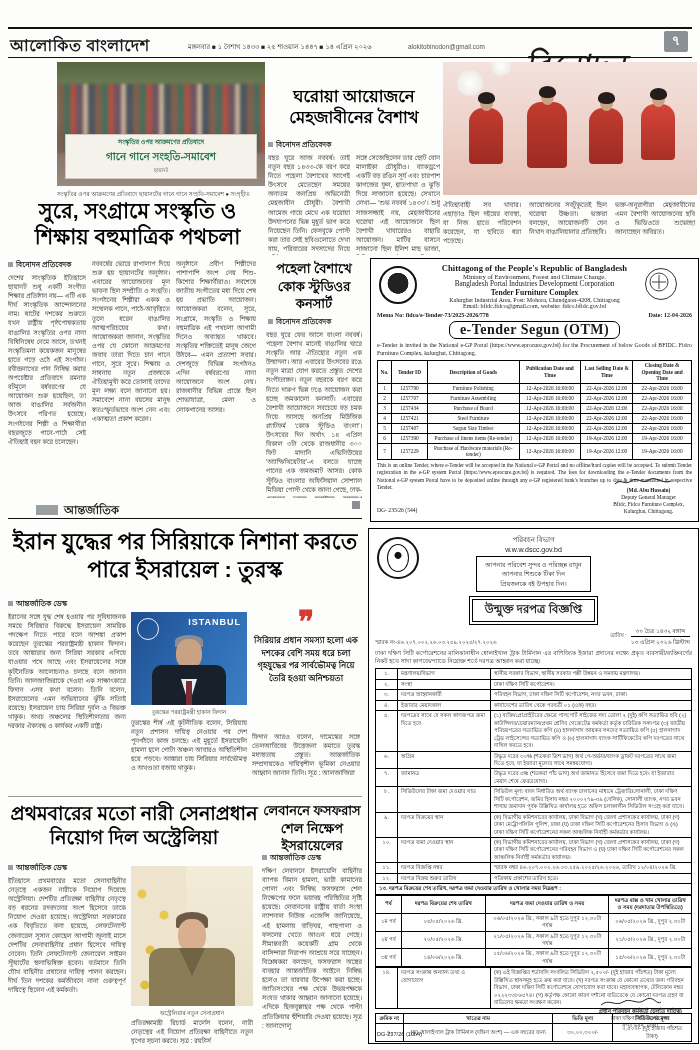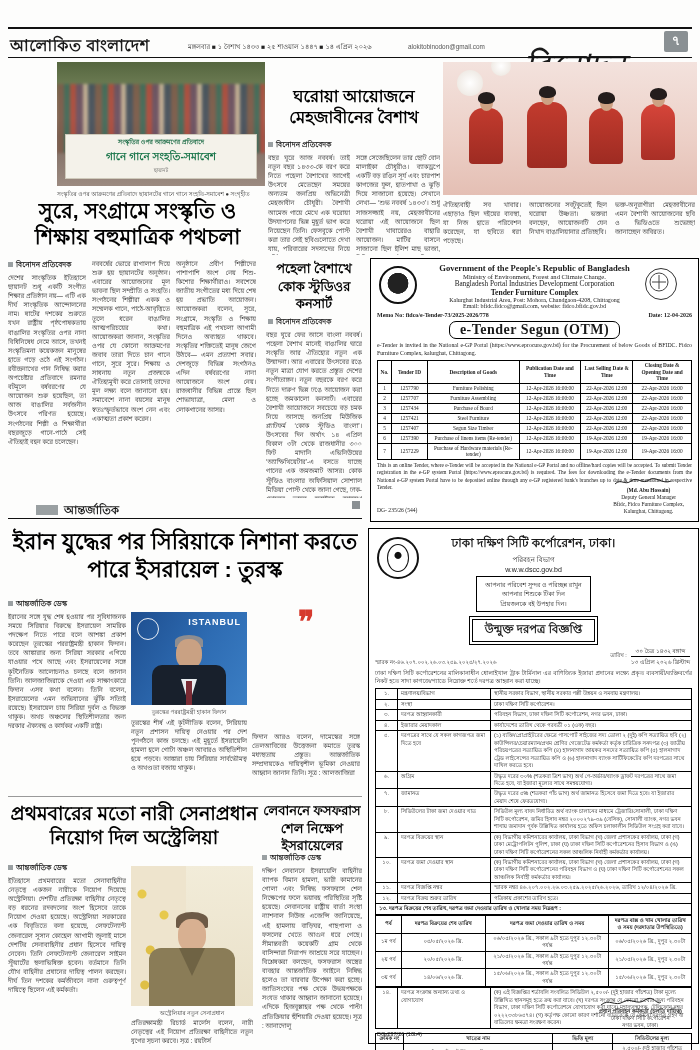--- a/index.html
+++ b/index.html
@@ -169,21 +169,21 @@
 <div class="abs boxA" style="left:370px;top:258px;width:327px;height:262px;">
   <div class="abs seal" style="left:8px;top:7px;width:34px;height:34px;border:2px solid #111;background:radial-gradient(circle at 50% 45%,#222 40%,#555 41%,#fff 42%);"></div>
   <div class="abs" style="left:274px;top:9px;width:30px;height:30px;border:1.6px solid #333;border-radius:50%;">
     <svg width="27" height="27" viewBox="0 0 27 27">
         <circle cx="13" cy="13" r="9" fill="none" stroke="#444" stroke-width="1"></circle>
         <line x1="13" y1="6" x2="13" y2="20" stroke="#444" stroke-width="1"></line>
         <line x1="6" y1="13" x2="20" y2="13" stroke="#444" stroke-width="1"></line>
       </svg>
   </div>
   <div class="center" style="padding-top:4px;">
-    <div class="tA-l1">Government of the People's Republic of Bangladesh</div>
+    <div class="tA-l1">Chittagong of the People's Republic of Bangladesh</div>
     <div class="tA-l2">Ministry of Environment, Forest and Climate Change.</div>
     <div class="tA-l3">Bangladesh Portal Industries Development Corporation</div>
     <div class="tA-l4">Tender Furniture Complex</div>
     <div class="tA-l5">Kalurghat Industrial Area, Post: Mohora, Chandgaon-4208, Chittagong</div>
     <div class="tA-l6">Email: bfidc.fidco@gmail.com, website: fidco.bfidc.gov.bd</div>
   </div>
   <div style="display:flex;justify-content:space-between;padding:3px 6px 0 6px;">
     <span class="tA-memo">Memo No: fidco/e-Tender-73/2025-2026/778</span>
     <span class="tA-memo">Date: 12-04-2026</span>
   </div>
@@ -295,20 +295,21 @@
   <div class="city">ISTANBUL</div>
   <div class="hairc"></div>
   <div class="headc"></div>
   <div class="suit"></div>
   <div class="shirt"></div>
   <div class="tie"></div>
 </div>
 <div class="abs caption center" style="left:131px;top:707px;width:116px;">তুরস্কের পররাষ্ট্রমন্ত্রী হাকান ফিদান</div>
 <div class="abs center" style="left:252px;top:610px;width:108px;">
   <div class="quote-mark">❞</div>
+  <div class="quote-text">সিরিয়ার প্রধান সমস্যা হলো এক দশকের বেশি সময় ধরে চলা গৃহযুদ্ধের পর সার্বভৌমত্ব নিয়ে তৈরি হওয়া অনিশ্চয়তা</div>
 </div>
 <div class="abs bodytxt" style="left:131px;top:718px;width:116px;height:74px;overflow:hidden;">তুরস্কের শীর্ষ এই কূটনীতিক বলেন, সিরিয়ায় নতুন প্রশাসন দায়িত্ব নেওয়ার পর দেশ পুনর্গঠনে কাজ চলছে। এই মুহূর্তে ইসরায়েলি হামলা হলে গোটা অঞ্চল আবারও অস্থিতিশীল হয়ে পড়বে। আঙ্কারা চায় সিরিয়ার সার্বভৌমত্ব ও অখণ্ডতা বজায় থাকুক।</div>
 <div class="abs bodytxt" style="left:252px;top:732px;width:108px;height:60px;overflow:hidden;">ফিদান আরও বলেন, দামেস্কের সঙ্গে তেলআবিবের উত্তেজনা কমাতে তুরস্ক মধ্যস্থতায় প্রস্তুত। আন্তর্জাতিক সম্প্রদায়কেও দায়িত্বশীল ভূমিকা নেওয়ার আহ্বান জানান তিনি।   সূত্র : আলজাজিরা</div>
 <div class="abs rule" style="left:8px;top:796px;width:354px;height:1px;background:#999;"></div>
 
 <div class="abs headline-xl center" style="left:10px;top:802px;width:248px;font-size:19px;">প্রথমবারের মতো নারী সেনাপ্রধান নিয়োগ দিল অস্ট্রেলিয়া</div>
 <div class="abs byline" style="left:8px;top:862px;"><span class="sq"></span><span>আন্তর্জাতিক ডেস্ক</span></div>
 <div class="abs bodytxt" style="left:8px;top:876px;width:118px;height:168px;overflow:hidden;">ইতিহাসে প্রথমবারের মতো সেনাবাহিনীর নেতৃত্বে একজন নারীকে নিয়োগ দিয়েছে অস্ট্রেলিয়া। দেশটির প্রতিরক্ষা বাহিনীর নেতৃত্বে বড় ধরনের রদবদলের অংশ হিসেবে তাকে নিয়োগ দেওয়া হয়েছে। অস্ট্রেলিয়া সরকারের এক বিবৃতিতে বলা হয়েছে, লেফটেন্যান্ট জেনারেল সুসান কোহেল আগামী জুলাই মাসে দেশটির সেনাবাহিনীর প্রধান হিসেবে দায়িত্ব নেবেন। তিনি লেফটেন্যান্ট জেনারেল সাইমন স্টুয়ার্টের স্থলাভিষিক্ত হবেন। বর্তমানে তিনি যৌথ বাহিনীর প্রধানের দায়িত্ব পালন করছেন। দীর্ঘ তিন দশকের কর্মজীবনে নানা গুরুত্বপূর্ণ দায়িত্বে ছিলেন এই কর্মকর্তা।</div>
 <div class="abs photoD" style="left:131px;top:866px;width:122px;height:140px;">
   <div class="flowers"></div>
@@ -322,21 +323,20 @@
 
 <div class="abs headline-md center" style="left:262px;top:802px;width:100px;">লেবাননে ফসফরাস শেল নিক্ষেপ ইসরায়েলের</div>
 <div class="abs byline" style="left:262px;top:852px;"><span class="sq"></span><span>আন্তর্জাতিক ডেস্ক</span></div>
 <div class="abs bodytxt" style="left:262px;top:866px;width:100px;height:178px;overflow:hidden;">দক্ষিণ লেবাননে ইসরায়েলি বাহিনীর ব্যাপক বিমান হামলা, ভারী কামানের গোলা এবং নিষিদ্ধ ফসফরাস শেল নিক্ষেপের ফলে ভয়াবহ পরিস্থিতির সৃষ্টি হয়েছে। লেবাননের রাষ্ট্রীয় বার্তা সংস্থা ন্যাশনাল নিউজ এজেন্সি জানিয়েছে, এই হামলায় বাড়িঘর, গাছপালা ও ফসলের খেতে আগুন ধরে গেছে। সীমান্তবর্তী কয়েকটি গ্রাম থেকে বাসিন্দারা নিরাপদ আশ্রয়ে সরে যাচ্ছেন। বিশ্লেষকরা বলছেন, ফসফরাস অস্ত্রের ব্যবহার আন্তর্জাতিক আইনে নিষিদ্ধ হলেও তা বারবার উপেক্ষা করা হচ্ছে। জাতিসংঘের পক্ষ থেকে উভয়পক্ষকে সংযত থাকার আহ্বান জানানো হয়েছে। এদিকে হিজবুল্লাহর পক্ষ থেকে পাল্টা প্রতিক্রিয়ার হুঁশিয়ারি দেওয়া হয়েছে।   সূত্র : আনাদোলু</div>
 
 <div class="abs boxB" style="left:368px;top:528px;width:329px;height:514px;">
   <div class="abs" style="left:8px;top:8px;width:38px;height:38px;border:2.4px solid #111;border-radius:50%;display:flex;align-items:center;justify-content:center;">
     <div style="width:20px;height:26px;border:1.4px solid #111;border-radius:50%;background:radial-gradient(circle at 50% 40%,#111 3px,transparent 4px);"></div>
   </div>
   <div class="center" style="padding-top:5px;">
-    <div class="tB-title">ঢাকা দক্ষিণ সিটি কর্পোরেশন, ঢাকা।</div>
     <div class="tB-sub">পরিবহন বিভাগ</div>
     <div class="tB-sub">w.w.w.dscc.gov.bd</div>
     <div style="margin-top:3px;">
       <div class="tB-slogan center">
         <div>আপনার পরিবেশ সুন্দর ও পরিচ্ছন্ন রাখুন</div>
         <div>আপনার শিশুকে টিকা দিন</div>
         <div>প্রিয়জনকে বই উপহার দিন।</div>
       </div>
     </div>
     <div style="margin-top:7px;">

